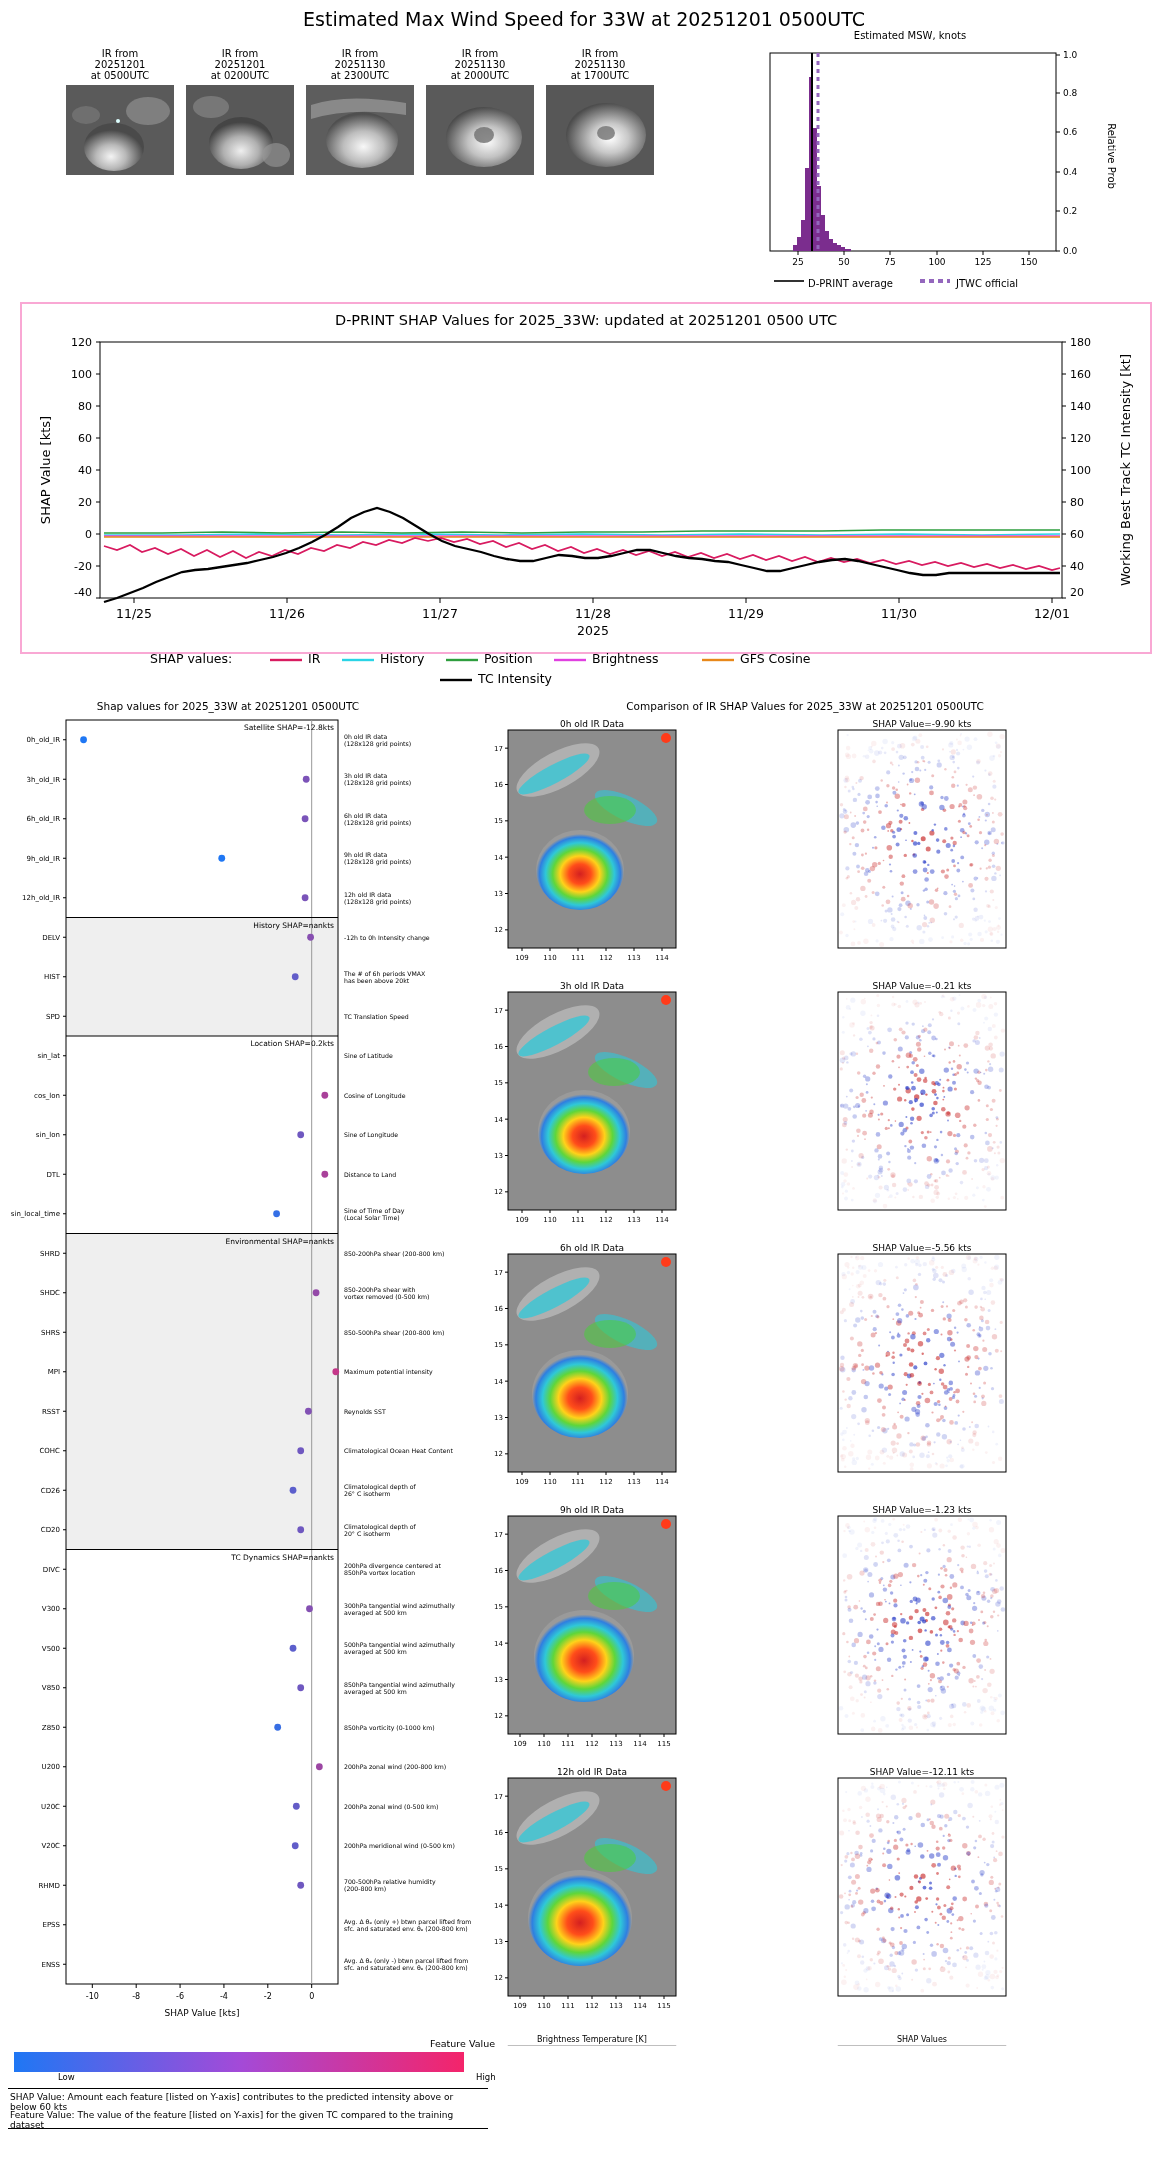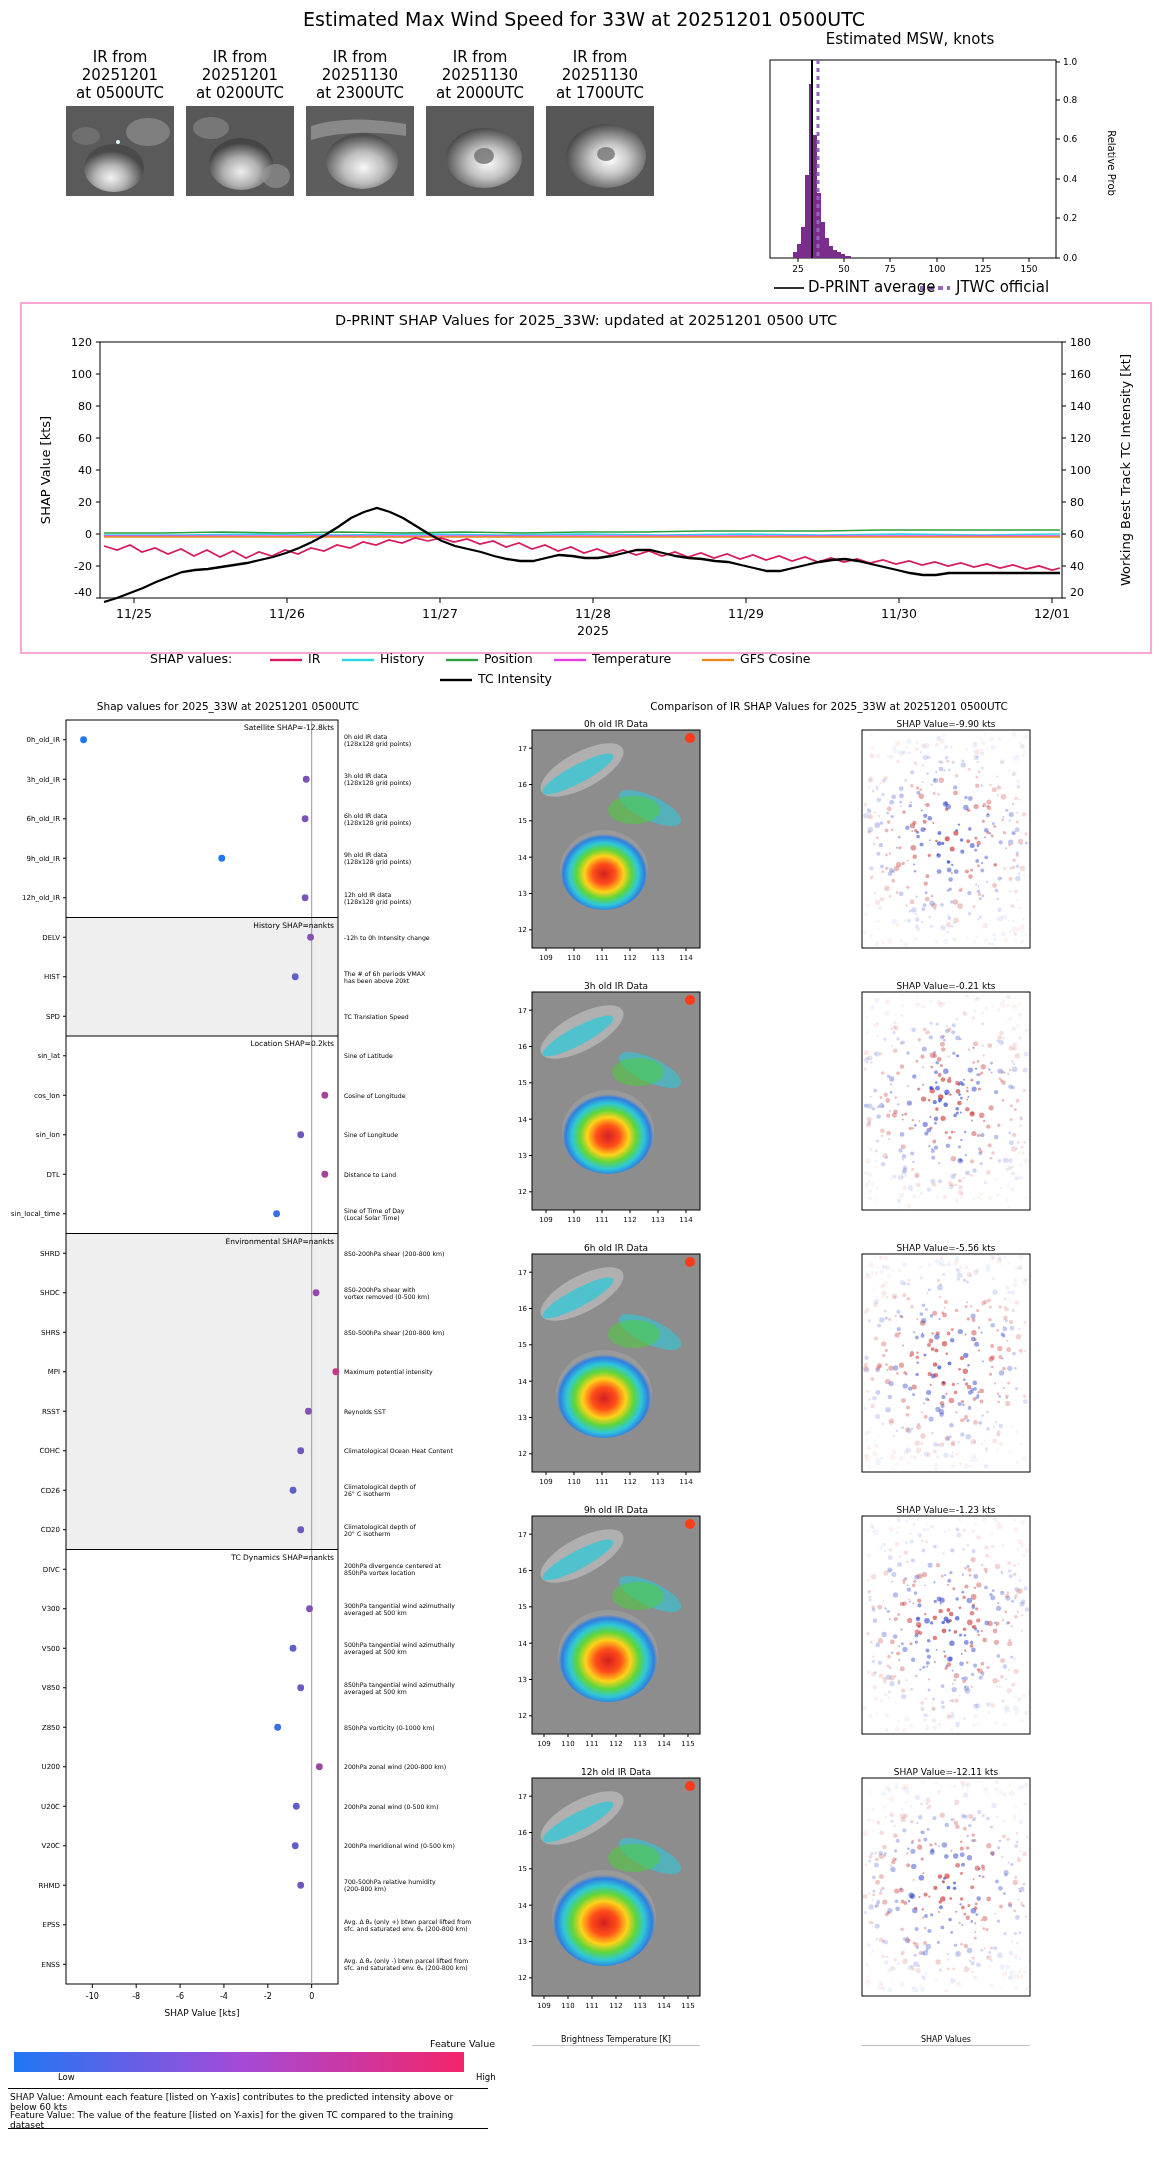--- a/index.html
+++ b/index.html
@@ -1,20 +1,20 @@
 <!DOCTYPE html>
 <html><head>
 <meta charset="utf-8">
 <style>
   html,body{margin:0;padding:0;background:#ffffff;}
   body{width:1168px;height:2158px;font-family:"DejaVu Sans",sans-serif;color:#000;position:relative;overflow:hidden;}
   .page{position:relative;width:1168px;height:1604px;}
   .abs{position:absolute;}
   .ttl{font-size:19px;text-align:center;}
-  .small{font-size:15px;}
+  .small{font-size:10px;}
   .tiny{font-size:8.5px;margin-left:44px;}
   .ctr{text-align:center;}
   svg{display:block;}
   .legend-lab{font-size:12.5px;}
   .fv-note{font-size:9px;}
 </style>
 </head>
 <body>
 
 <div class="page">
@@ -280,21 +280,21 @@
     <div class="abs legend-lab" style="left:360px;top:1px;">History</div>
 
     <svg class="abs" style="left:426px;top:2px;" width="32" height="14">
         <line x1="0" y1="8" x2="32" y2="8" stroke="#2e9e3e" stroke-width="2.4"></line>
       </svg>
     <div class="abs legend-lab" style="left:464px;top:1px;">Position</div>
 
     <svg class="abs" style="left:534px;top:2px;" width="32" height="14">
         <line x1="0" y1="8" x2="32" y2="8" stroke="#e040e0" stroke-width="2.4"></line>
       </svg>
-    <div class="abs legend-lab" style="left:572px;top:1px;">Temperature</div>
+    <div class="abs legend-lab" style="left:572px;top:1px;">Brightness</div>
 
     <svg class="abs" style="left:682px;top:2px;" width="32" height="14">
         <line x1="0" y1="8" x2="32" y2="8" stroke="#e8881a" stroke-width="2.4"></line>
       </svg>
     <div class="abs legend-lab" style="left:720px;top:1px;">GFS Cosine</div>
 
     <svg class="abs" style="left:420px;top:22px;" width="32" height="14">
         <line x1="0" y1="8" x2="32" y2="8" stroke="#000" stroke-width="2.4"></line>
       </svg>
     <div class="abs legend-lab" style="left:458px;top:21px;">TC Intensity</div>
@@ -486,21 +486,21 @@
   </div>
   <div class="abs tiny" style="left:386px;top:2038px;font-size:9.5px;">Feature Value</div>
   <div class="abs tiny" style="left:14px;top:2072px;">Low</div>
   <div class="abs tiny" style="left:432px;top:2072px;">High</div>
 
   <div class="abs" style="left:8px;top:2088px;width:480px;height:1px;background:#000;"></div>
   <div class="abs fv-note" style="left:10px;top:2092px;width:470px;">SHAP Value: Amount each feature [listed on Y-axis] contributes to the predicted intensity above or below 60 kts</div>
   <div class="abs fv-note" style="left:10px;top:2110px;width:470px;">Feature Value: The value of the feature [listed on Y-axis] for the given TC compared to the training dataset</div>
   <div class="abs" style="left:8px;top:2128px;width:480px;height:1px;background:#000;"></div>
 
-  <div class="abs" style="left:490px;top:700px;width:678px;height:1430px;">
+  <div class="abs" style="left:466px;top:700px;width:678px;height:1430px;">
     <div class="ctr" style="font-size:10.5px;width:678px;">Comparison of IR SHAP Values for 2025_33W at 20251201 0500UTC</div>
     <div class="abs" id="ircomp" style="left:0;top:16px;width:678px;height:1330px;">
         <svg width="678" height="1330" font-family="DejaVu Sans">
           <defs>
             <radialGradient id="irCore" cx="50%" cy="55%" r="50%">
               <stop offset="0%" stop-color="#d42020"></stop>
               <stop offset="25%" stop-color="#ff4d1a"></stop>
               <stop offset="45%" stop-color="#ffd21a"></stop>
               <stop offset="62%" stop-color="#5fd63a"></stop>
               <stop offset="78%" stop-color="#2fc8d8"></stop>

